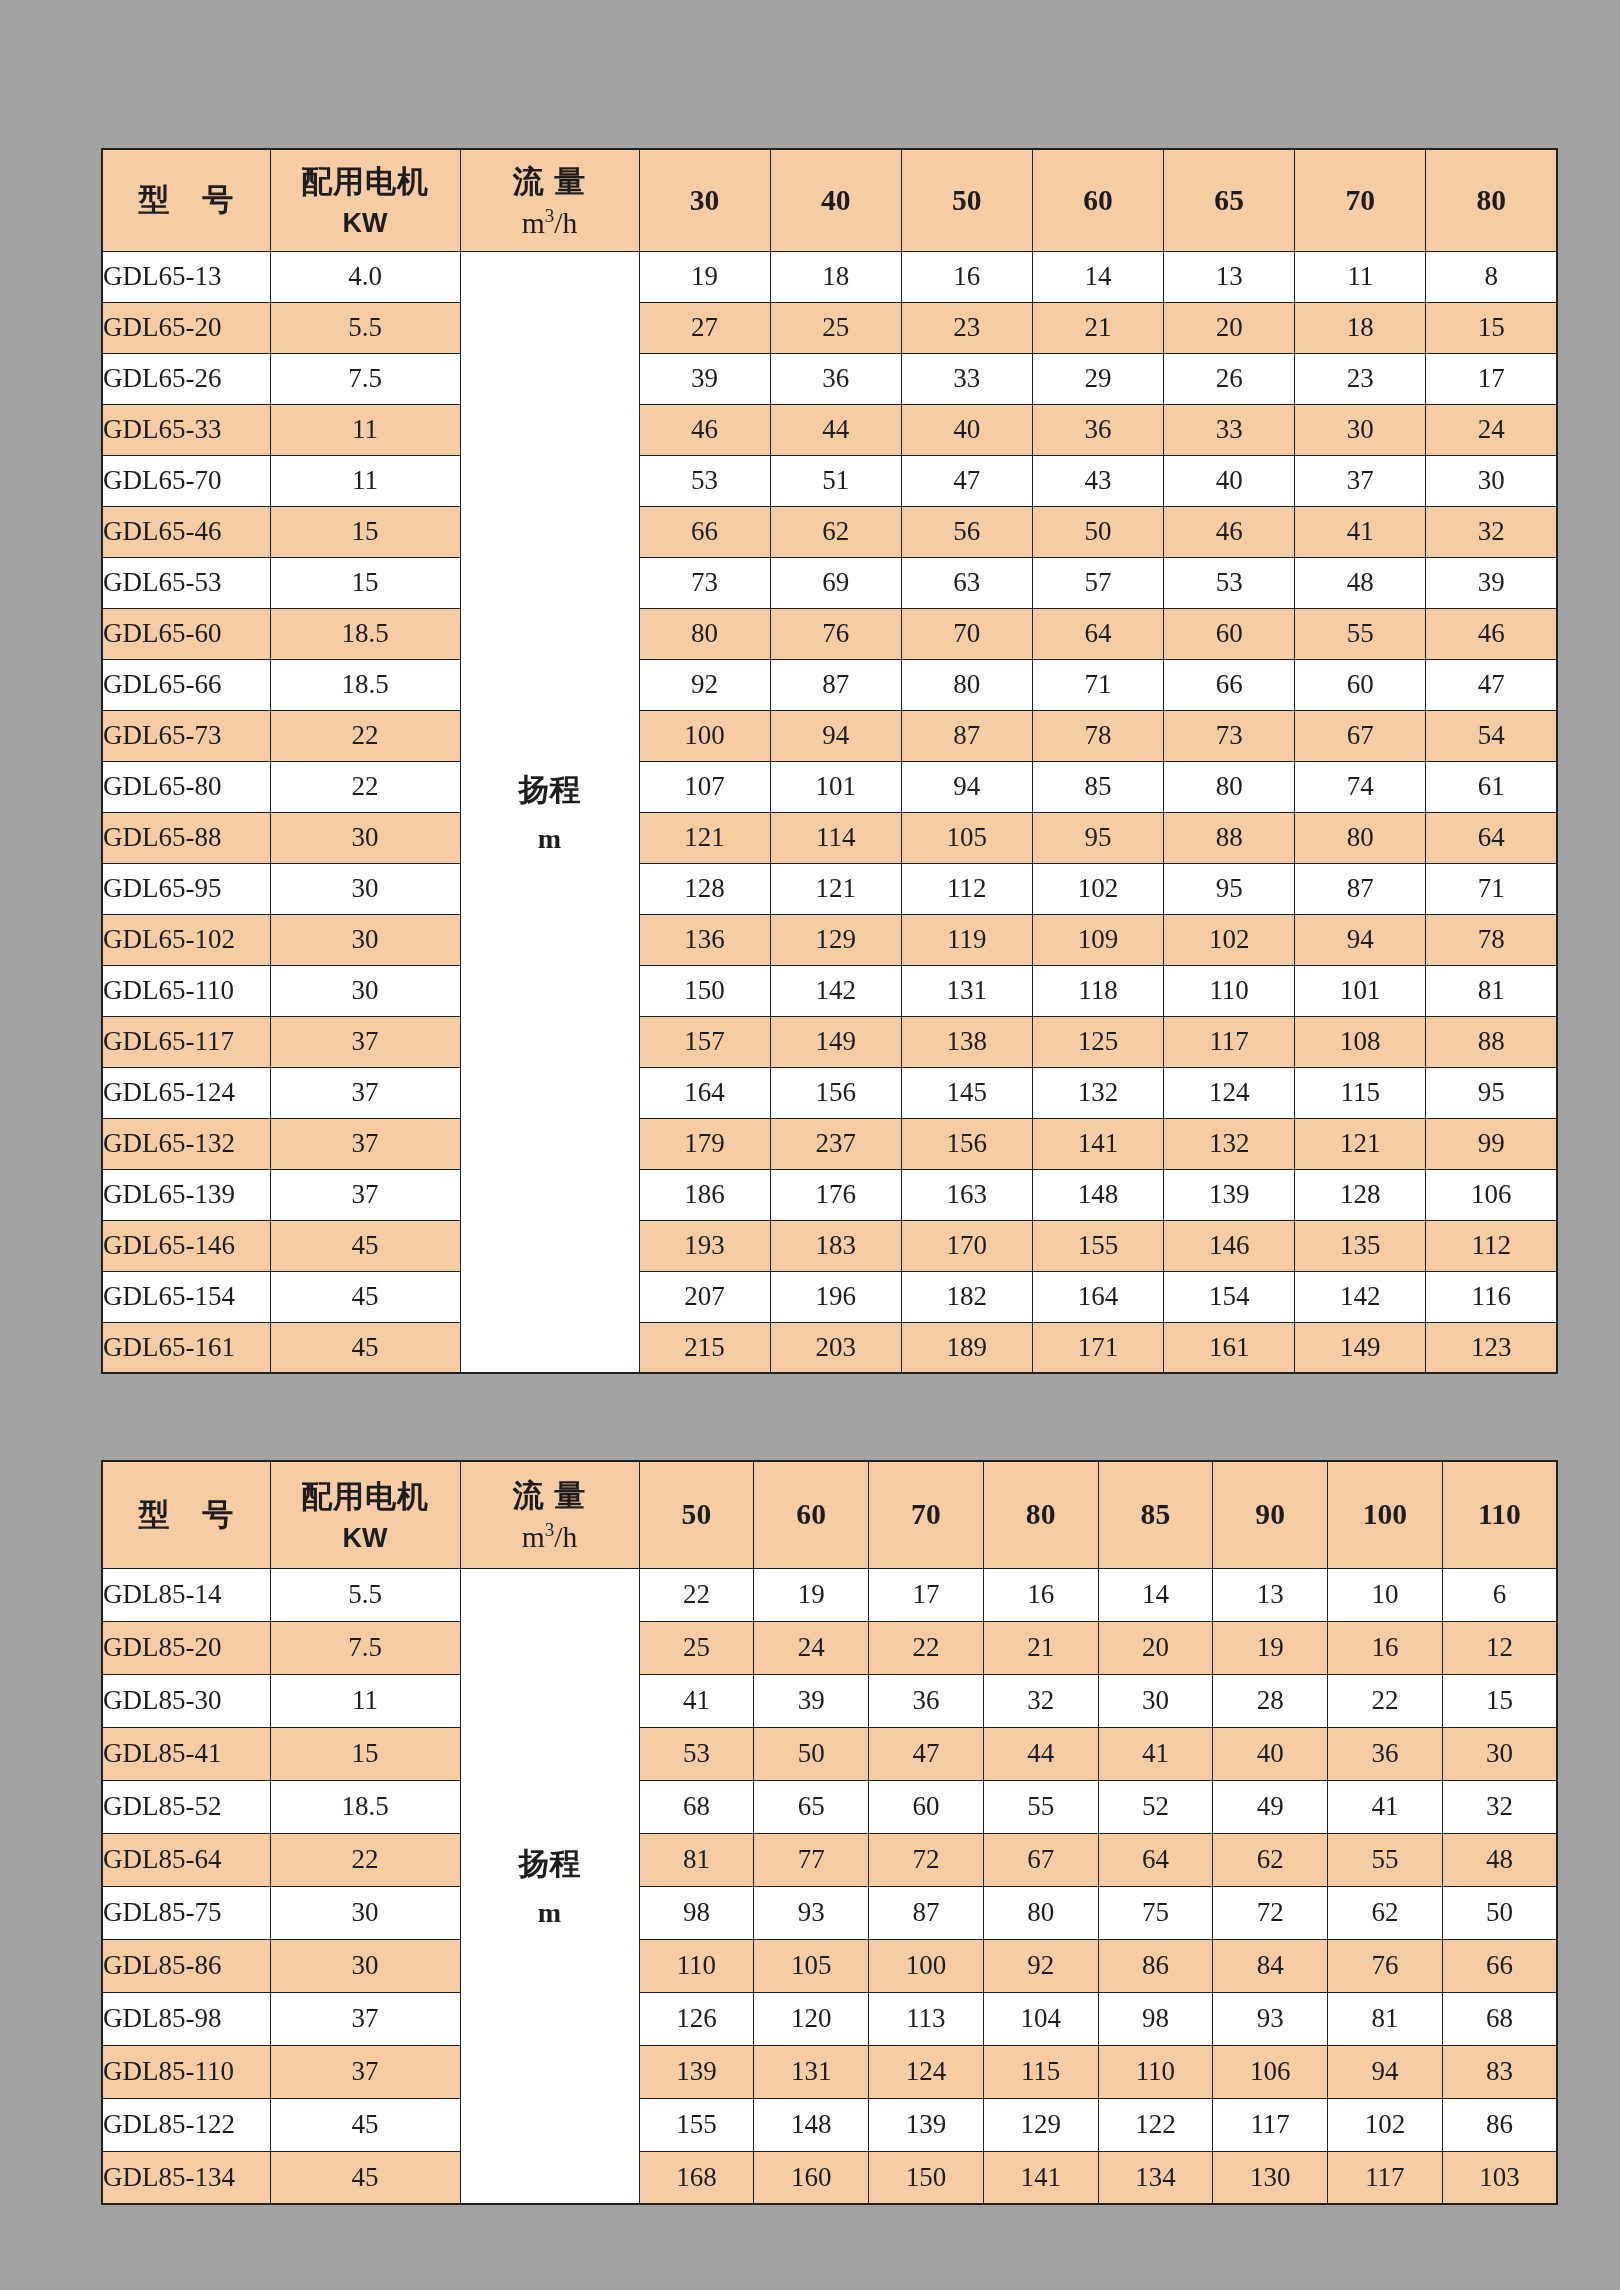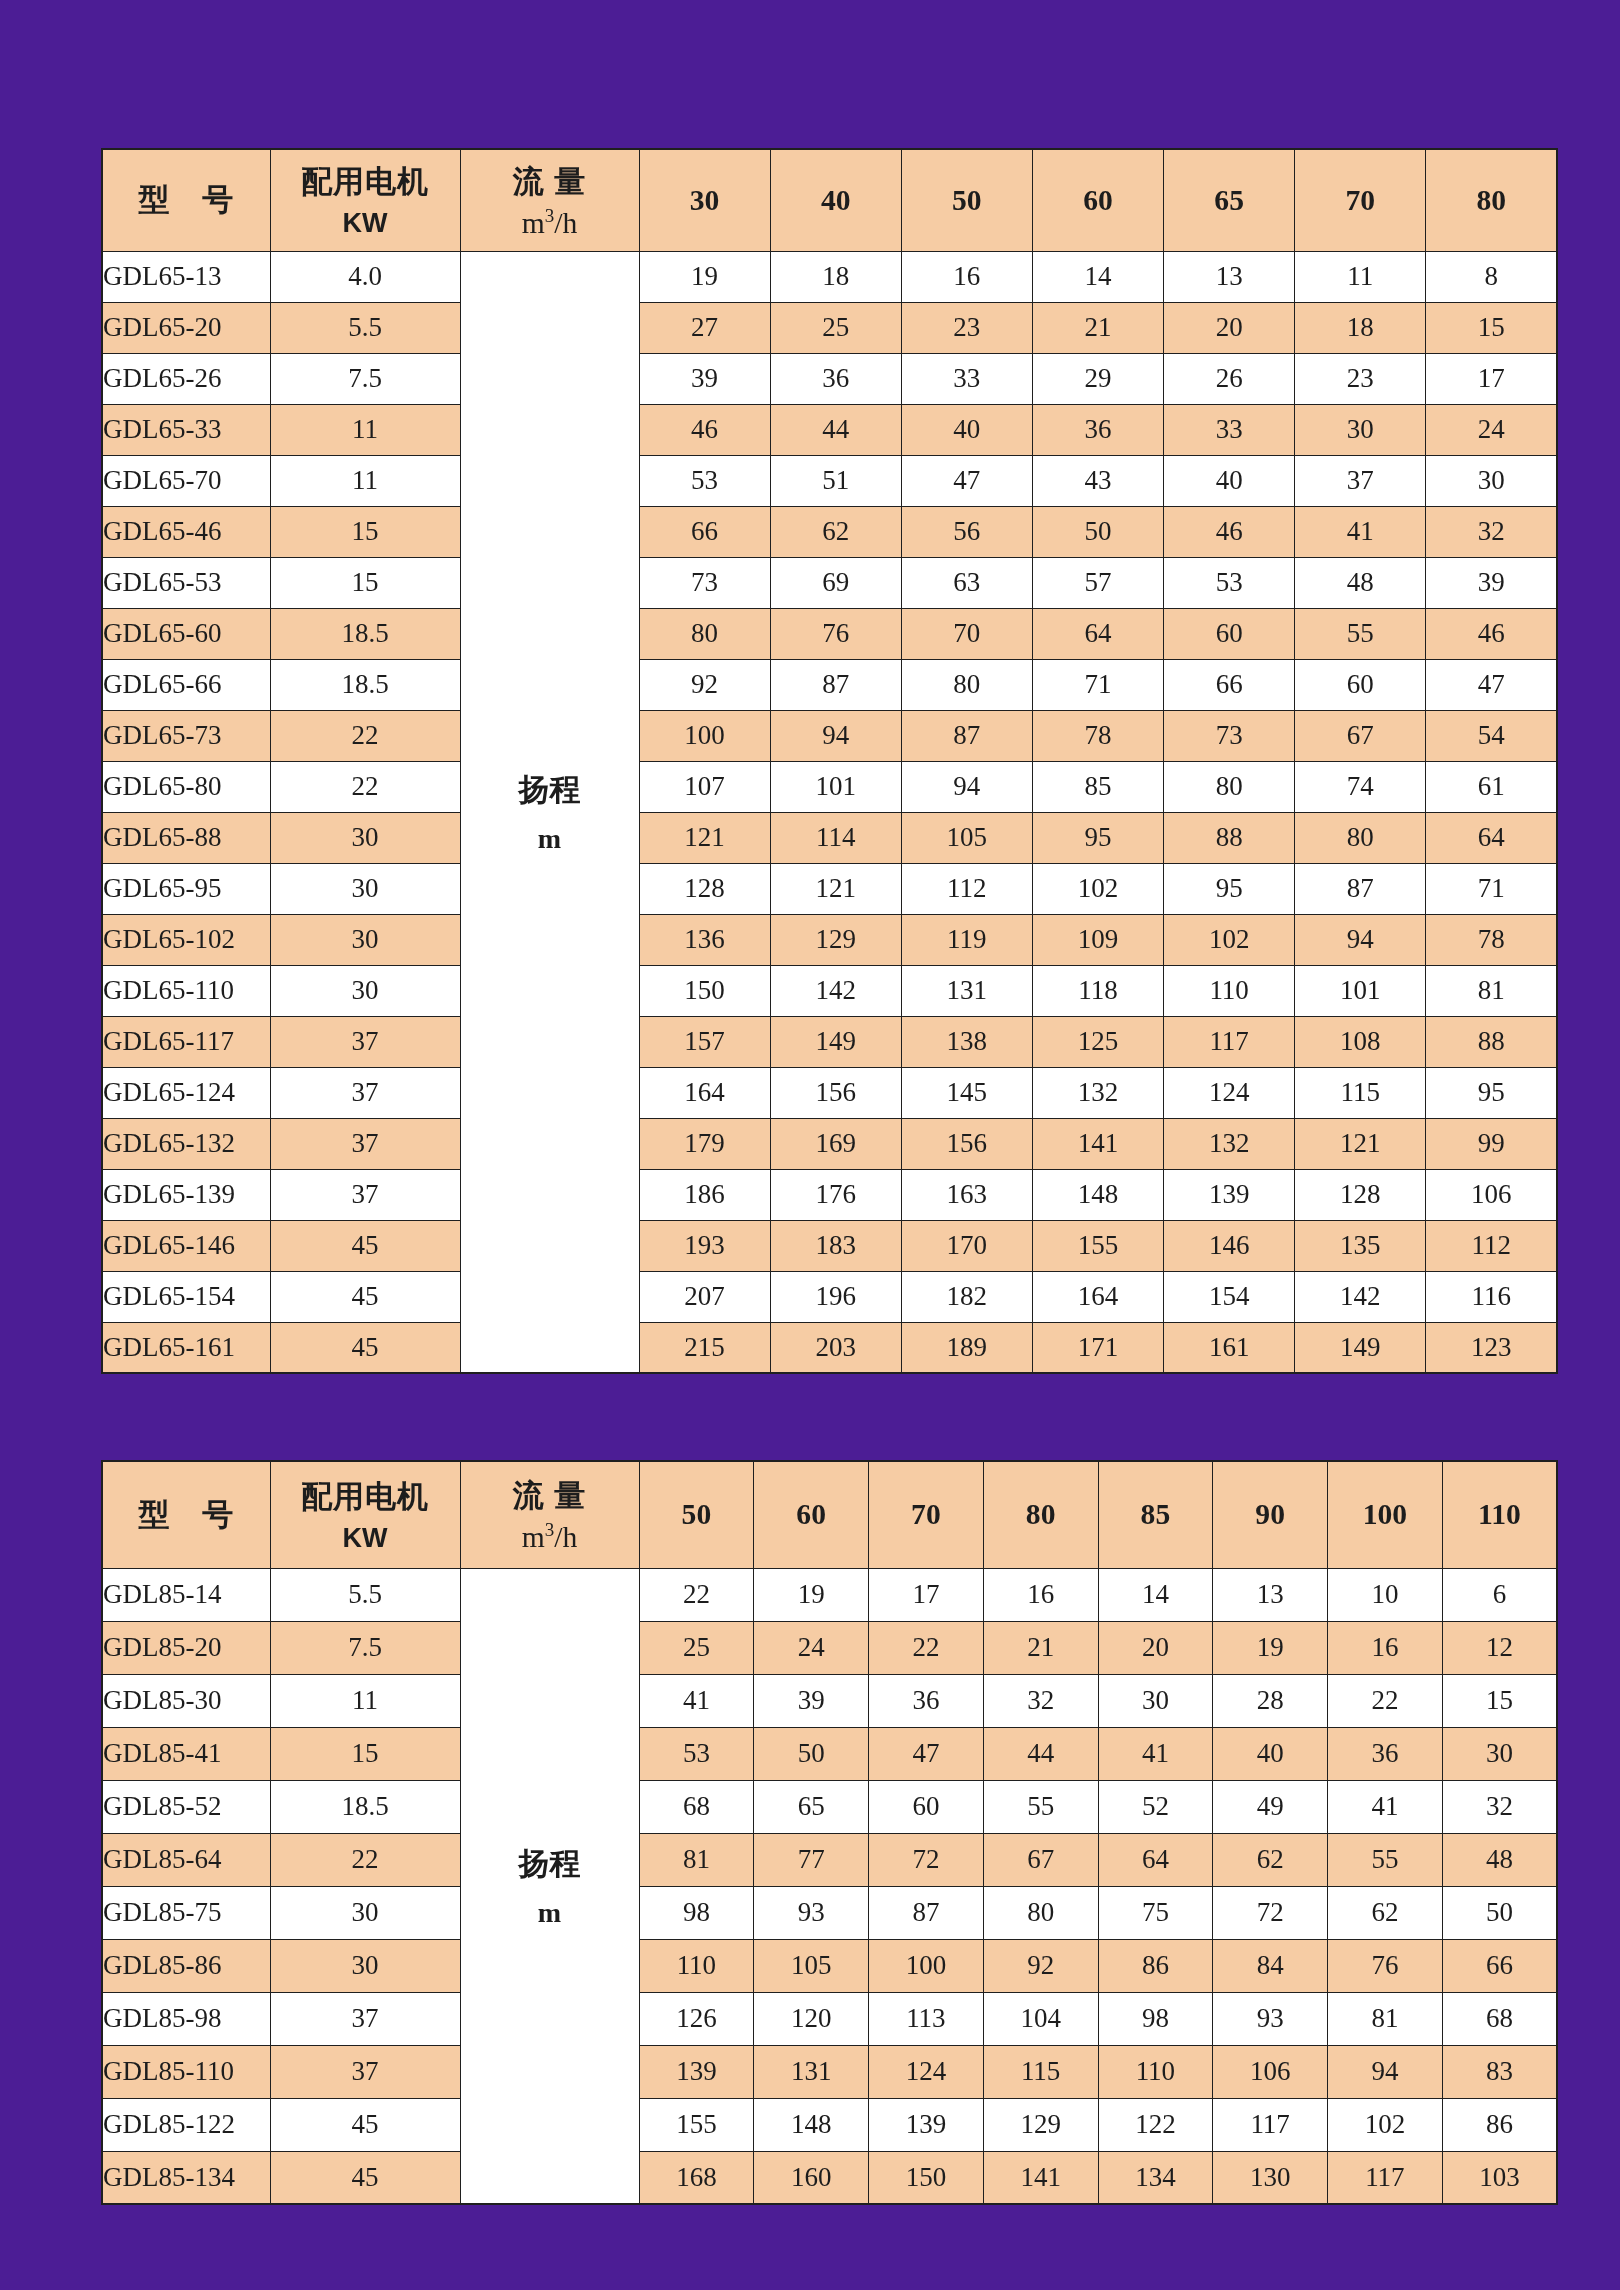--- a/index.html
+++ b/index.html
@@ -1,20 +1,20 @@
 <!DOCTYPE html>
 <html style="font-size:14.3px"><head>
 <meta charset="utf-8">
 <style>
   html,body{margin:0;padding:0;background:#ffffff;}
   .sheet{
     position:relative;
     width:1620px;
     height:2291px;
-    background:#4c1d95;
+    background:#a3a3a3;
     overflow:hidden;
   }
   table.pump-table{
     position:absolute;
     left:101px;
     width:1457px;
     border-collapse:collapse;
     table-layout:fixed;
     border:2.7px solid #1f1f1f;
     background:#ffffff;
@@ -312,21 +312,21 @@
           <td class="val-cell">145</td>
           <td class="val-cell">132</td>
           <td class="val-cell">124</td>
           <td class="val-cell">115</td>
           <td class="val-cell">95</td>
         </tr>
         <tr class="peach">
           <td class="model-cell">GDL65-132</td>
           <td class="kw-cell">37</td>
           <td class="val-cell">179</td>
-          <td class="val-cell">169</td>
+          <td class="val-cell">237</td>
           <td class="val-cell">156</td>
           <td class="val-cell">141</td>
           <td class="val-cell">132</td>
           <td class="val-cell">121</td>
           <td class="val-cell">99</td>
         </tr>
         <tr>
           <td class="model-cell">GDL65-139</td>
           <td class="kw-cell">37</td>
           <td class="val-cell">186</td>

